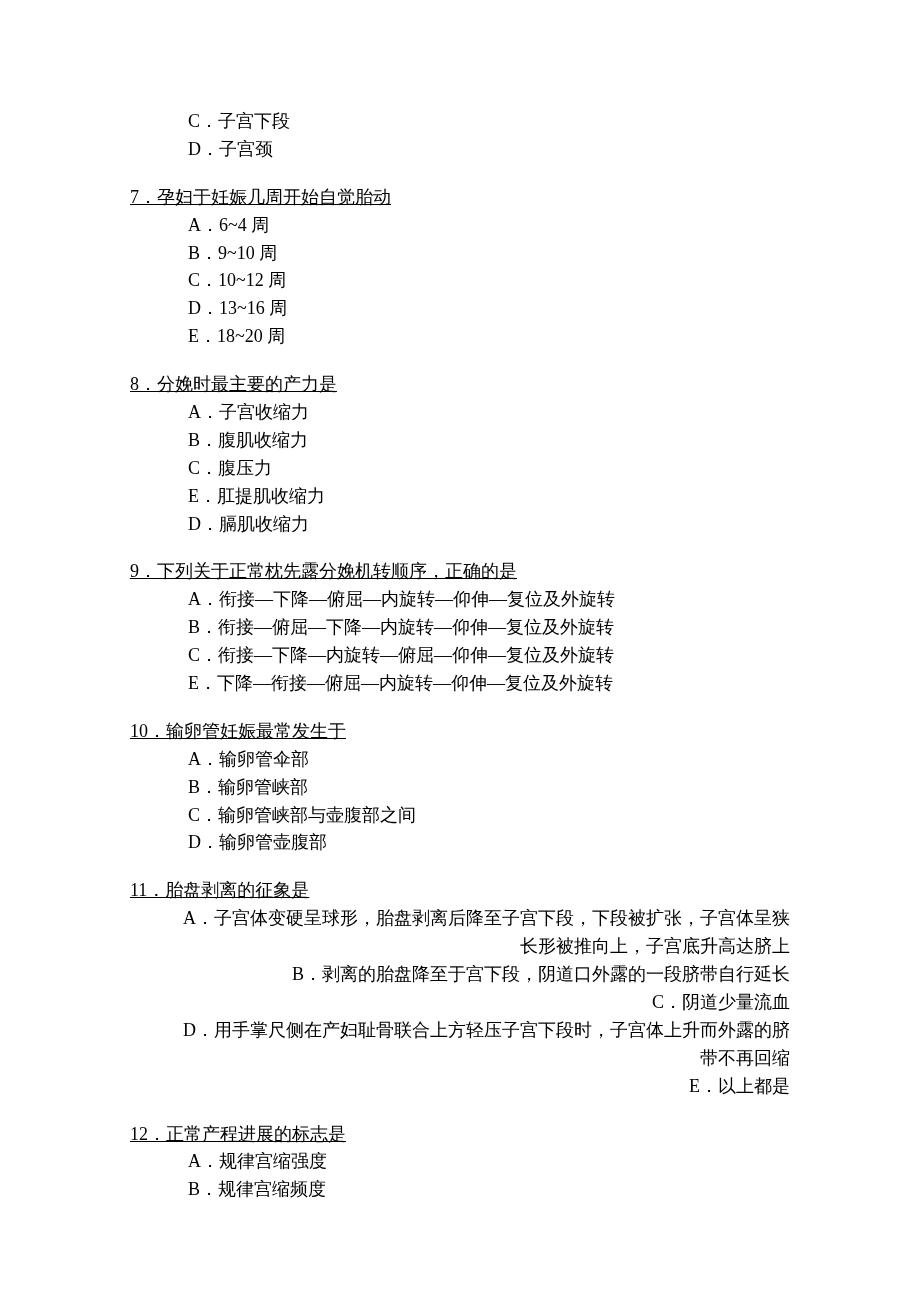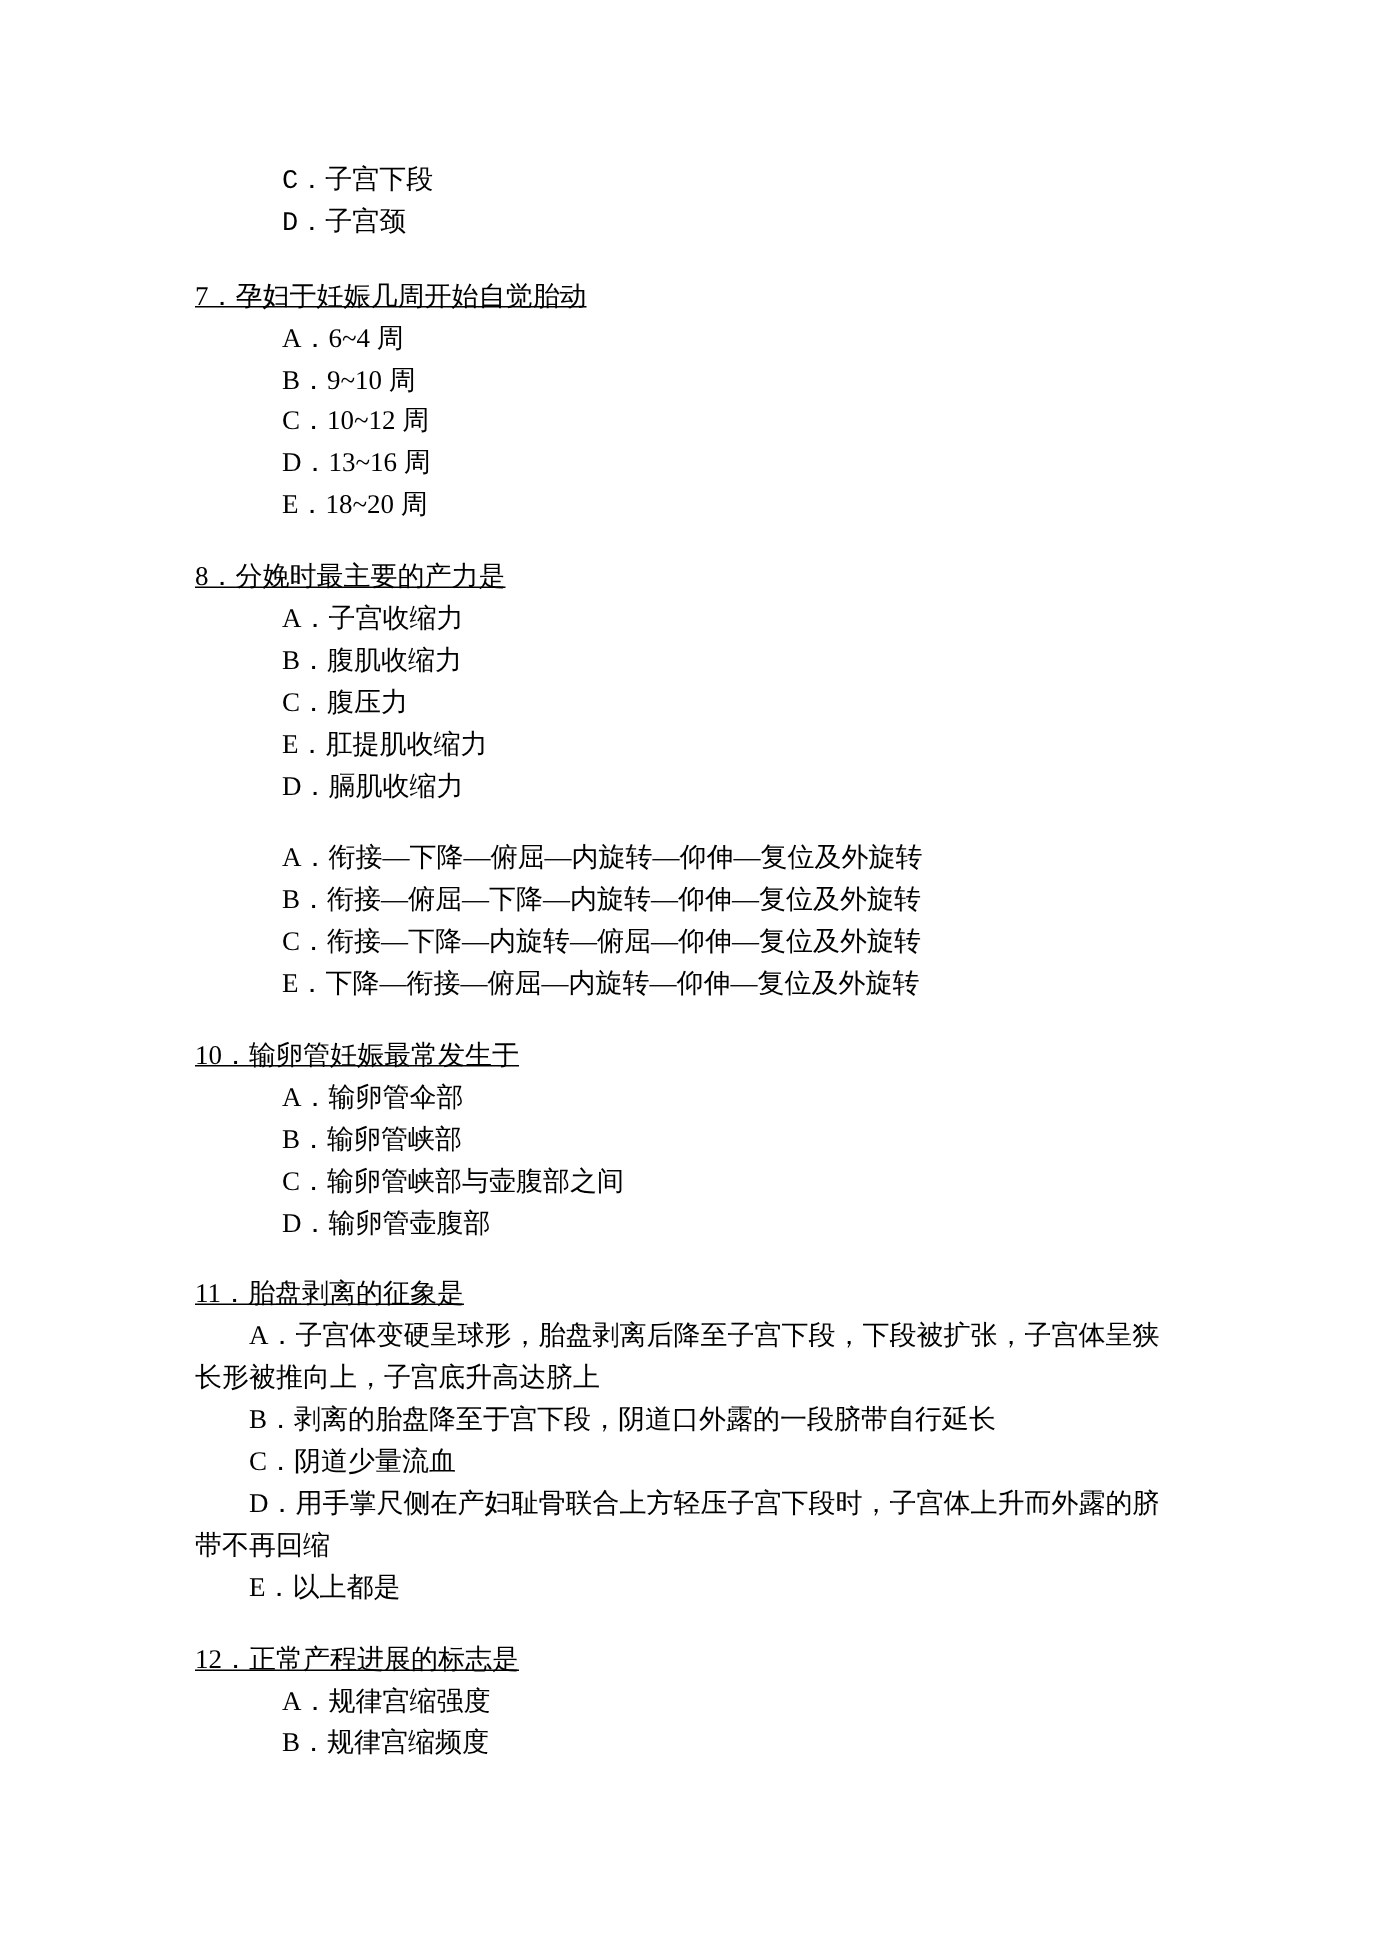--- a/index.html
+++ b/index.html
@@ -16,41 +16,41 @@
     min-height: 1302px;
     box-sizing: border-box;
     padding: 108px 130px 100px 130px;
   }
   .orphan-options {
     margin-left: 58px;
     margin-bottom: 20px;
   }
   .orphan-options .opt {
     display: block;
-    font-family: Liberation Mono, monospace;
   }
   .question {
     margin-bottom: 20px;
   }
   .q-stem {
     display: block;
     text-decoration: underline;
   }
   .q-options {
     margin-left: 58px;
   }
   .q-options .opt {
     display: block;
   }
   .q-options-flush {
     margin-left: 0;
   }
   .q-options-flush .opt {
     display: block;
     text-indent: 58px;
+    text-align: right;
   }
 </style>
 </head>
 <body>
 
 <div class="page">
 
   <div class="orphan-options">
     <span class="opt">C．子宫下段</span>
     <span class="opt">D．子宫颈</span>
@@ -72,20 +72,21 @@
     <div class="q-options">
       <span class="opt">A．子宫收缩力</span>
       <span class="opt">B．腹肌收缩力</span>
       <span class="opt">C．腹压力</span>
       <span class="opt">E．肛提肌收缩力</span>
       <span class="opt">D．膈肌收缩力</span>
     </div>
   </div>
 
   <div class="question">
+    <span class="q-stem">9．下列关于正常枕先露分娩机转顺序，正确的是</span>
     <div class="q-options">
       <span class="opt">A．衔接—下降—俯屈—内旋转—仰伸—复位及外旋转</span>
       <span class="opt">B．衔接—俯屈—下降—内旋转—仰伸—复位及外旋转</span>
       <span class="opt">C．衔接—下降—内旋转—俯屈—仰伸—复位及外旋转</span>
       <span class="opt">E．下降—衔接—俯屈—内旋转—仰伸—复位及外旋转</span>
     </div>
   </div>
 
   <div class="question">
     <span class="q-stem">10．输卵管妊娠最常发生于</span>

